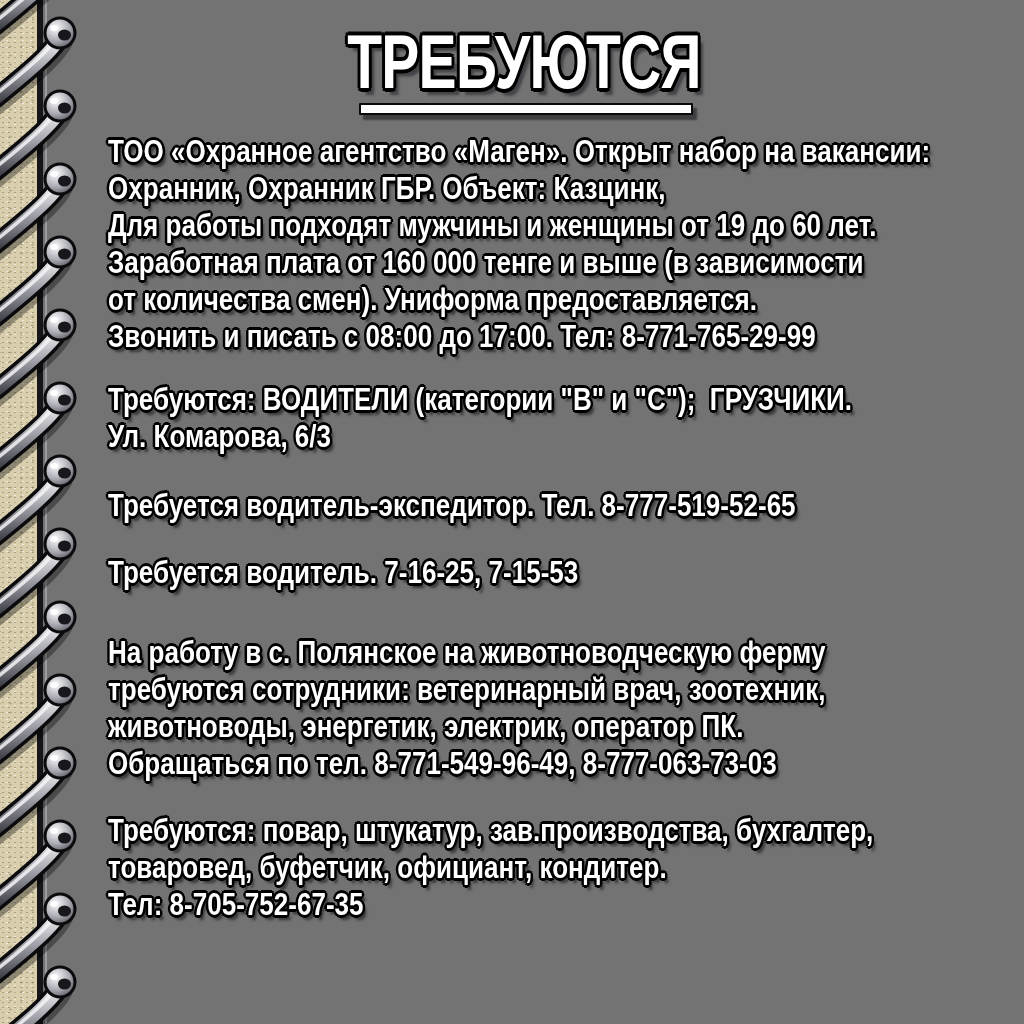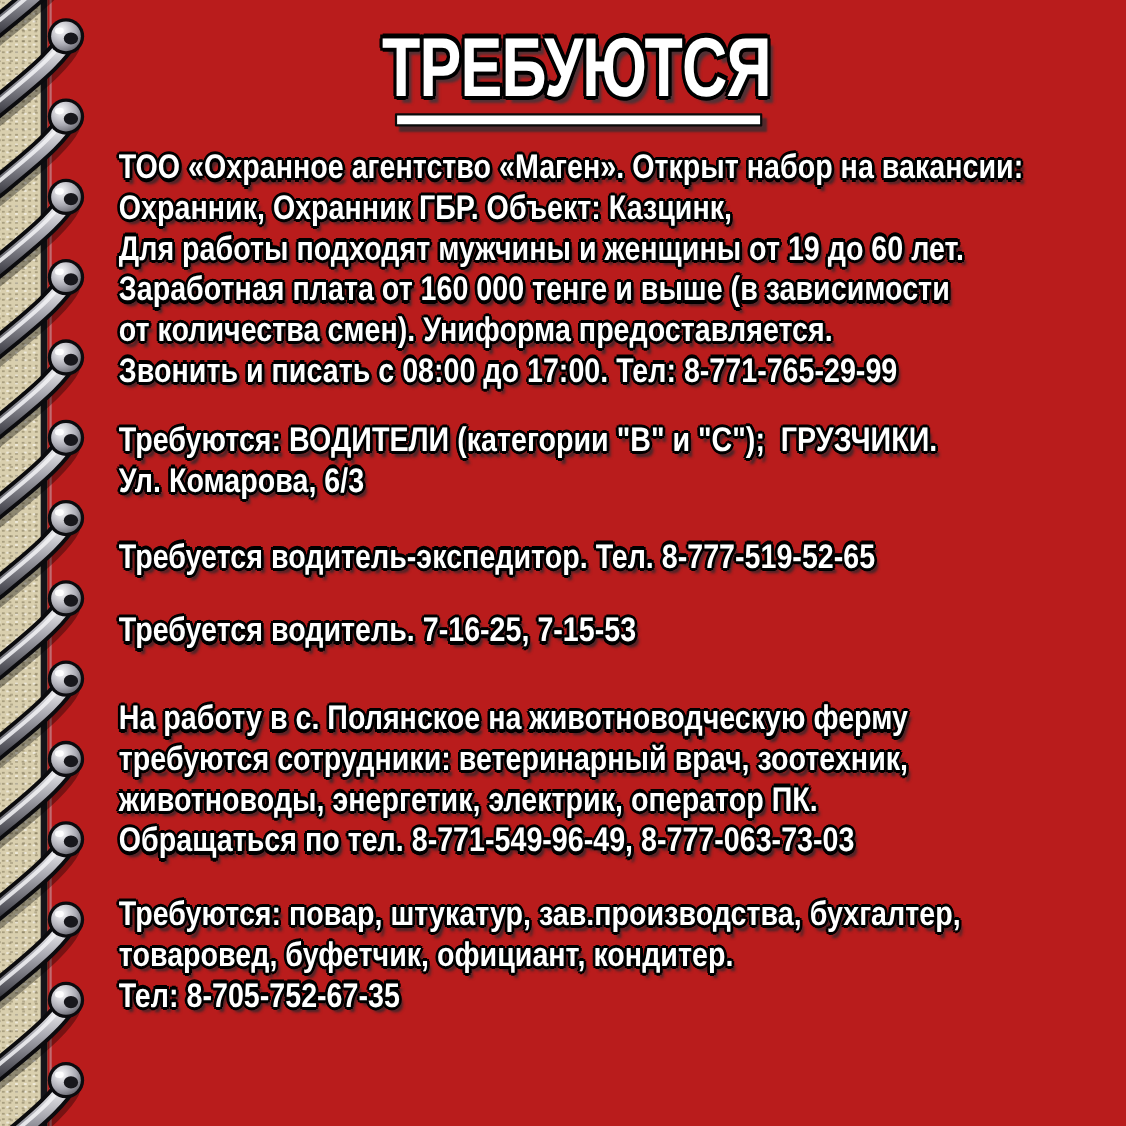--- a/index.html
+++ b/index.html
@@ -54,21 +54,21 @@
     white-space:pre;letter-spacing:0;
     text-shadow:
       -2px -2px 0 #000, 2px -2px 0 #000, -2px 2px 0 #000, 2px 2px 0 #000,
       -3px 0 0 #000, 3px 0 0 #000, 0 -3px 0 #000, 0 3px 0 #000,
       4px 5px 3px rgba(40,40,45,.85);
   }
 </style>
 </head>
 <body>
 
-<div class="poster" style="background: #b91c1c;">
+<div class="poster" style="background: #737373;">
 
   <div class="paper-edge" style="background-color: rgb(217, 207, 174);"></div>
   <div class="page-edge-highlight"></div>
   <svg class="spiral-svg" id="spiral-svg" width="120" height="1024" viewBox="0 0 120 1024">
     <defs>
       <linearGradient id="wireGrad" x1="0" y1="0" x2="0" y2="1">
         <stop offset="0" stop-color="#fafafc"></stop>
         <stop offset="0.45" stop-color="#a8a8b0"></stop>
         <stop offset="1" stop-color="#3c3c44"></stop>
       </linearGradient>

